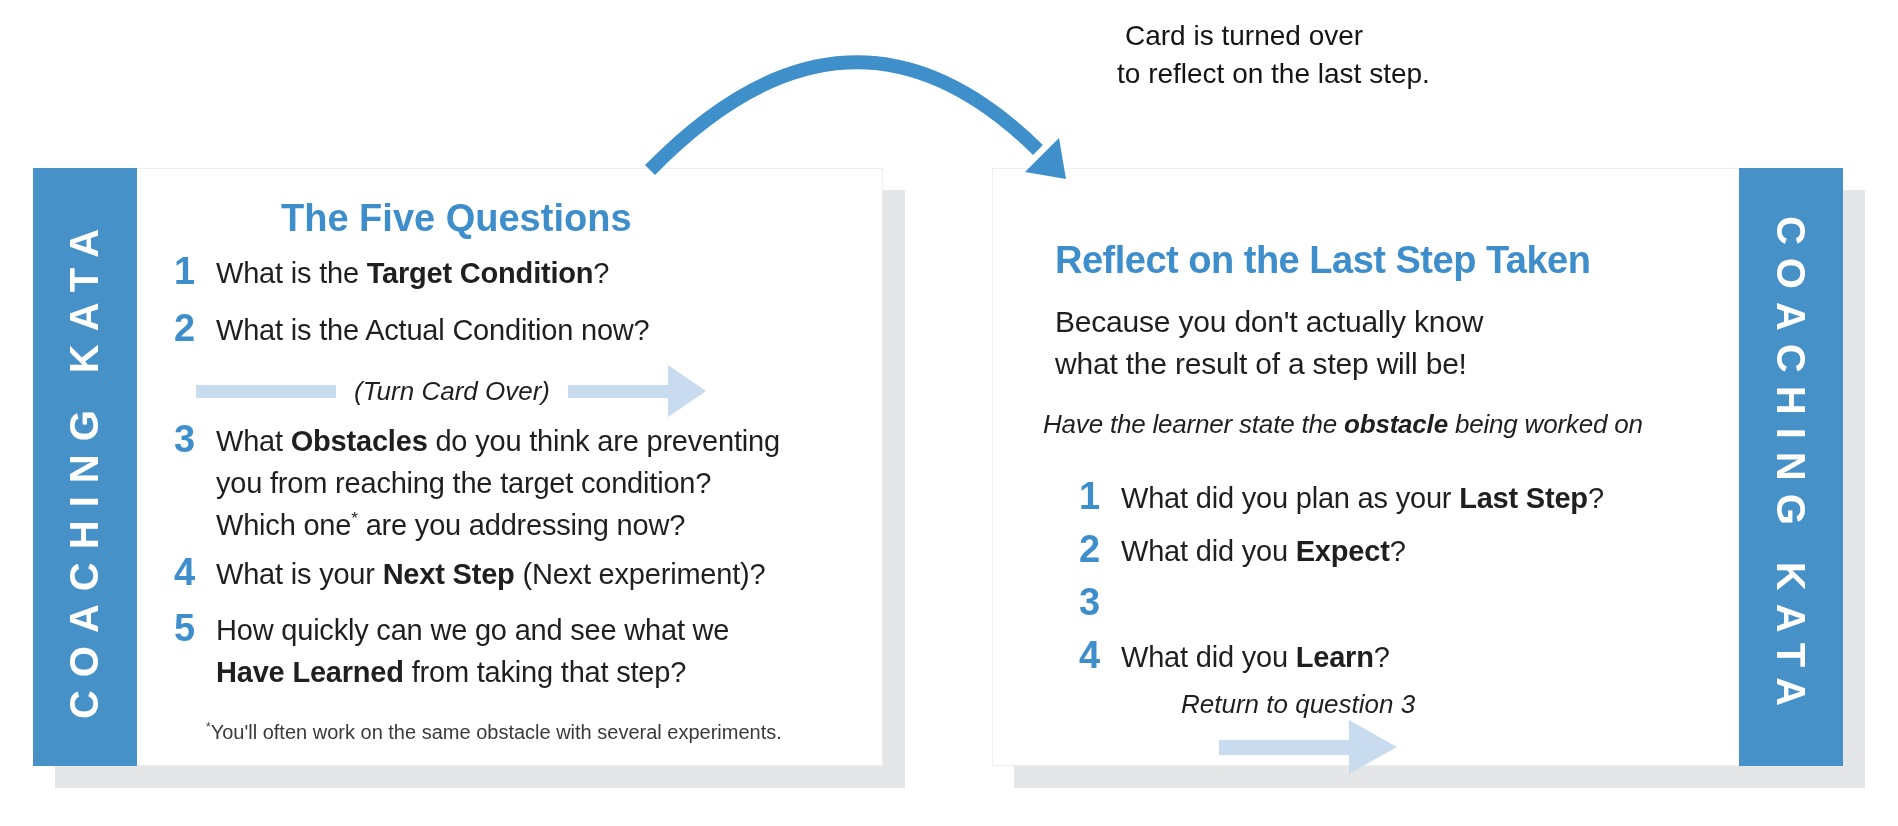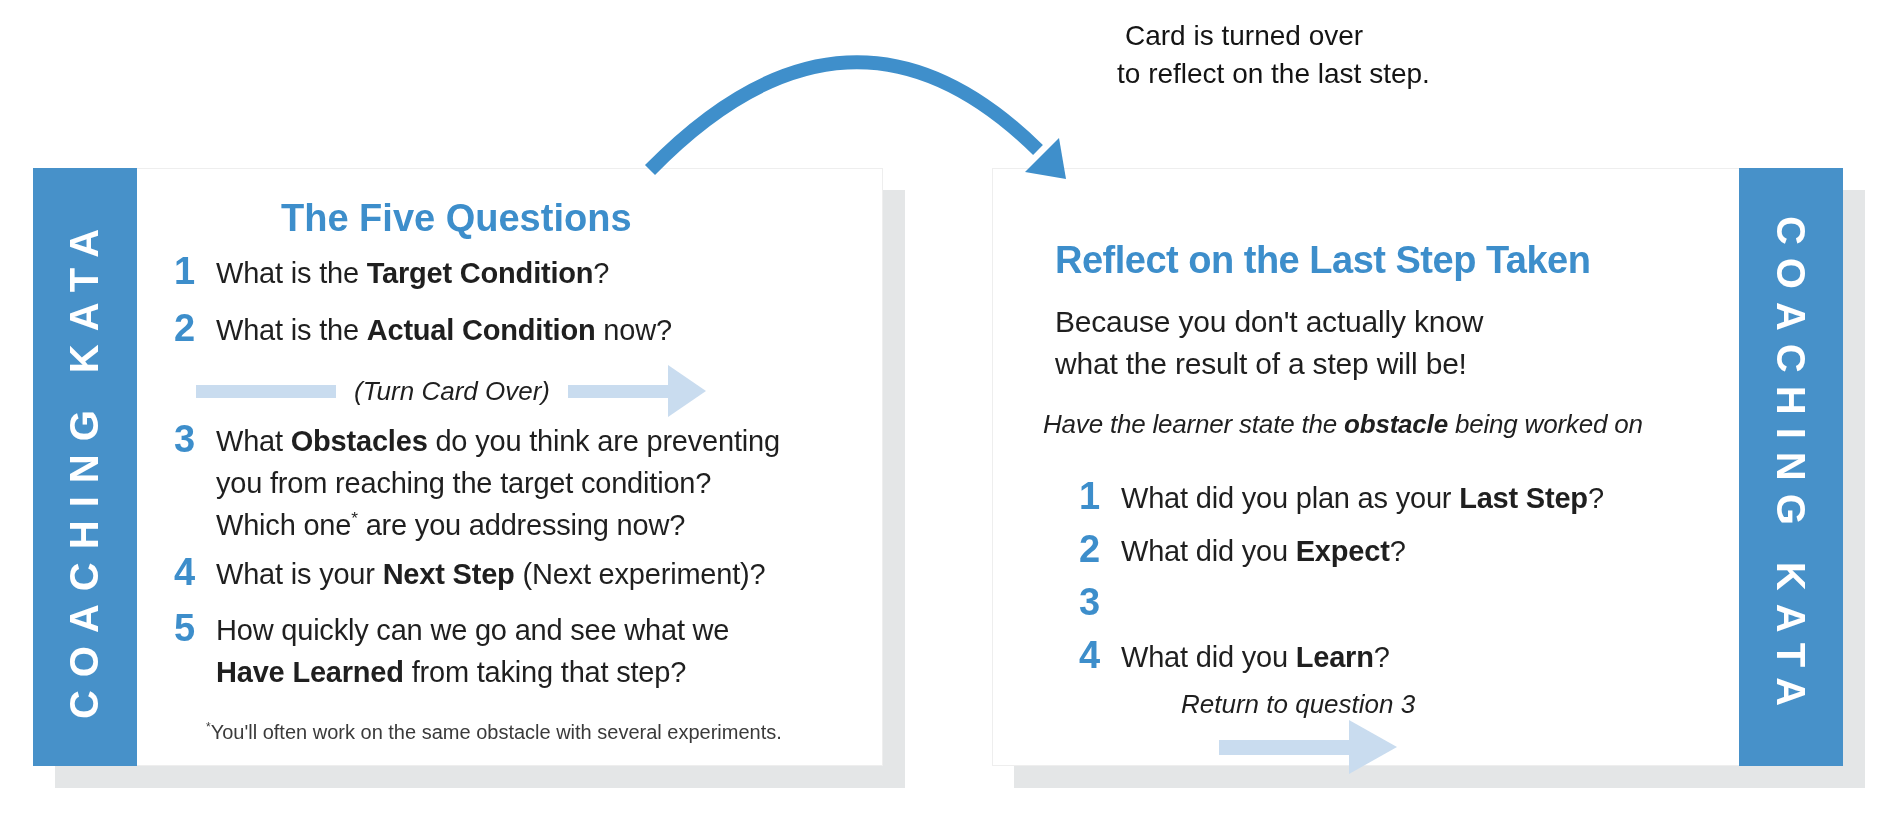--- a/index.html
+++ b/index.html
@@ -64,21 +64,21 @@
 
     <div class="card-title lc-title">The Five Questions</div>
 
     <div class="q-item" style="left:140px;top:83px;">
       <span class="q-num">1</span>
       <span class="q-text"><span>What is the </span><span style="font-weight: bold;">Target Condition</span><span>?</span></span>
     </div>
 
     <div class="q-item" style="left:140px;top:140px;">
       <span class="q-num">2</span>
-      <span class="q-text"><span>What is the </span><span style="font-weight: bold;">Actual Condition</span><span> now?</span></span>
+      <span class="q-text"><span>What is the </span><span style="font-weight: normal;">Actual Condition</span><span> now?</span></span>
     </div>
 
     <div class="turn-row">
       <div class="turn-bar"></div>
       <div class="turn-label">(Turn Card Over)</div>
       <div class="flat-arrow">
         <div class="shaft" style="width:100px;"></div>
         <div class="head"></div>
       </div>
     </div>

